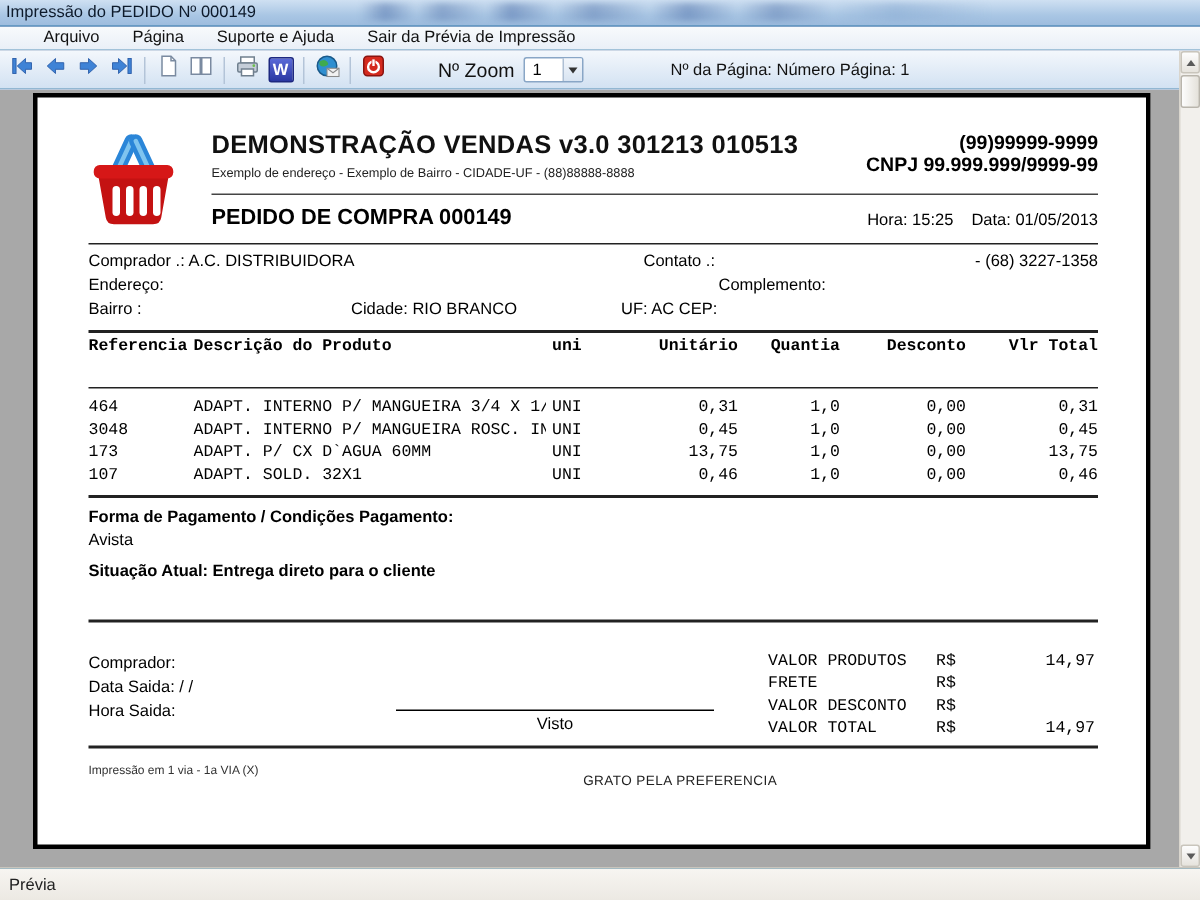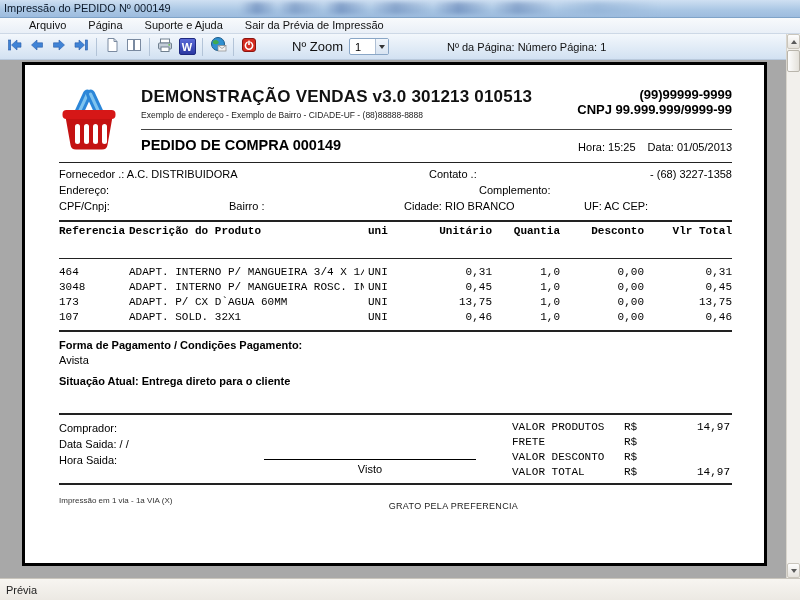--- a/index.html
+++ b/index.html
@@ -75,21 +75,21 @@
   .prod-head { font-weight:bold; padding:3px 0 20px; }
   .hr-head { border-top:1.5px solid #222; margin-top:1px; }
   .prod-rows { margin-top:6px; line-height:15px; }
 
   .pay { margin-top:7px; font-size:11px; }
   .pay .b { font-weight:bold; }
   .pay .v { margin-top:3px; }
   .pay .sit { font-weight:bold; margin-top:9px; }
   .gap-line { margin-top:26px; }
 
-  .closing { position:relative; height:64px; margin-top:4px; font-size:11px; line-height:16px; }
+  .closing { position:relative; height:64px; margin-top:18px; font-size:11px; line-height:16px; }
   .close-left { position:absolute; left:0; top:1px; }
   .totals { position:absolute; right:2px; top:1px; width:218px; line-height:15px; }
   .tot-row { display:grid; grid-template-columns:112px 26px 1fr; }
   .tot-row .val { text-align:right; }
   .visto-wrap { position:absolute; left:205px; top:40px; width:212px; text-align:center; }
   .visto-line { border-top:1px solid #000; }
   .visto-wrap .visto { font-size:11px; margin-top:1px; }
 
   .doc-footer { position:relative; margin-top:4px; }
   .foot-left { font-size:8px; color:#333; }
@@ -226,30 +226,29 @@
                 <span>Data: 01/05/2013</span>
               </span>
             </div>
           </div>
         </div>
 
         <div class="hr-full"></div>
 
         <div class="sup">
           <div class="sup-row">
-            <span class="w370">Fornecedor .: A.C. DISTRIBUIDORA</span>
+            <span class="w370">Comprador .: A.C. DISTRIBUIDORA</span>
             <span class="flex1">Contato .:</span>
             <span class="tr">- (68) 3227-1358</span>
           </div>
           <div class="sup-row">
             <span class="w420">Endereço:</span>
             <span class="flex1">Complemento:</span>
           </div>
           <div class="sup-row">
-            <span class="w170">CPF/Cnpj:</span>
             <span class="w175">Bairro :</span>
             <span class="w180">Cidade: RIO BRANCO</span>
             <span class="flex1">UF: AC  CEP:</span>
           </div>
         </div>
 
         <div class="hr-thick" style="margin-top:6px"></div>
 
         <div class="mono prod-grid prod-head">
           <div>Referencia</div>

